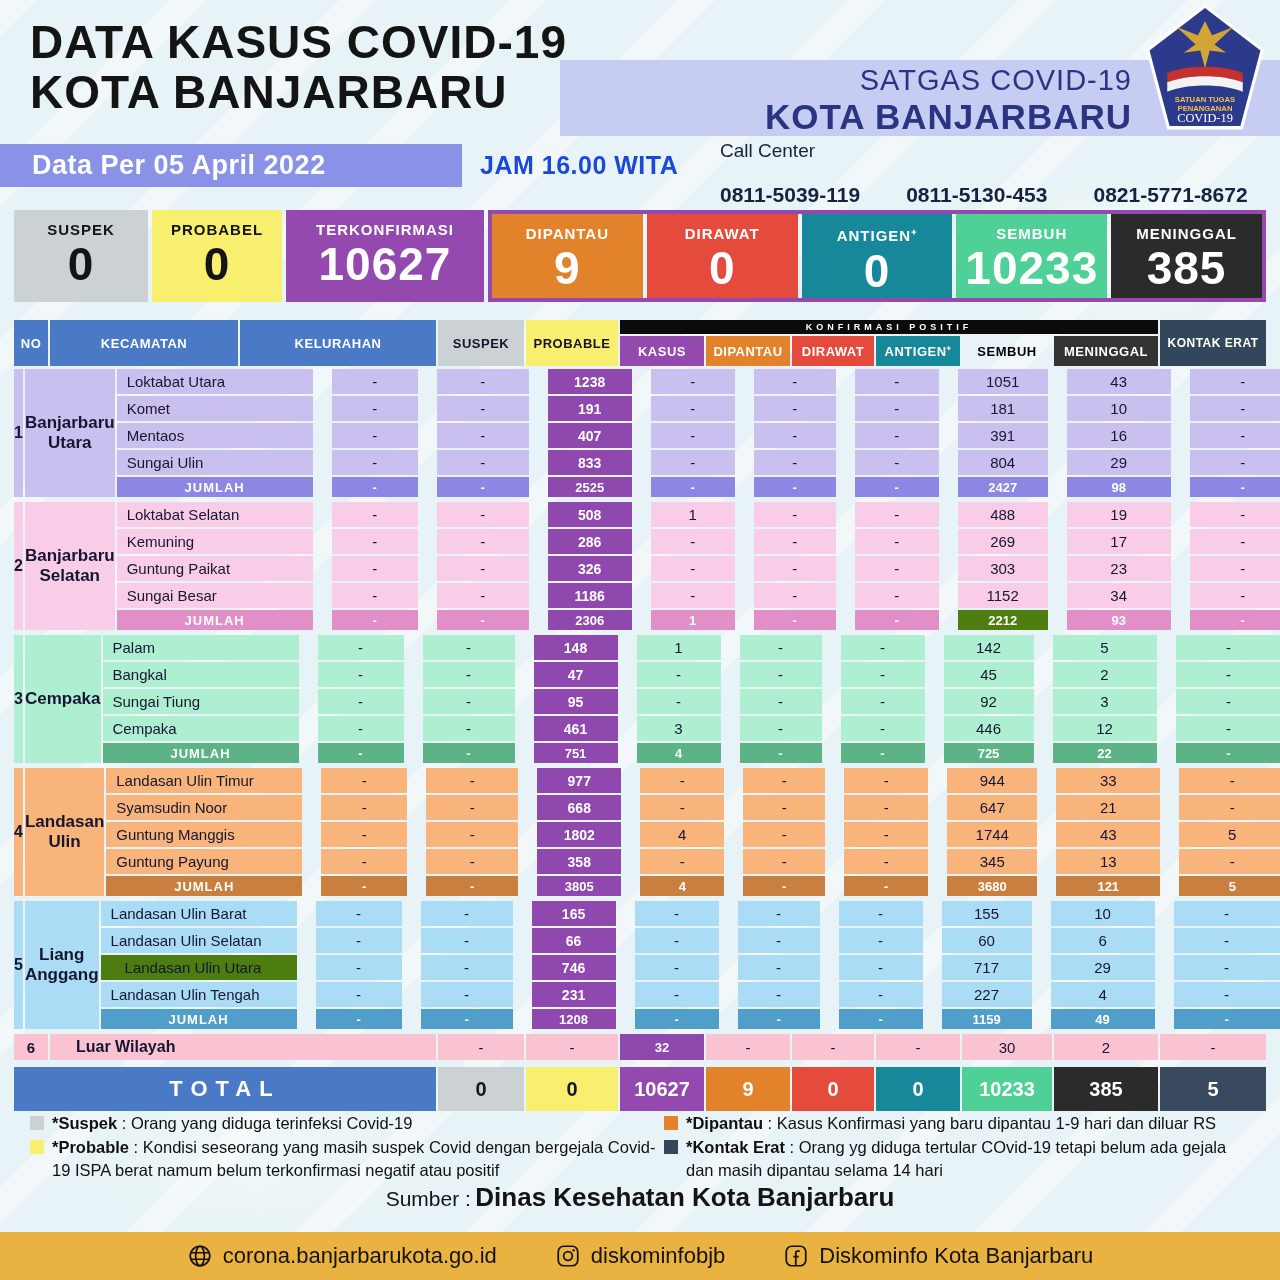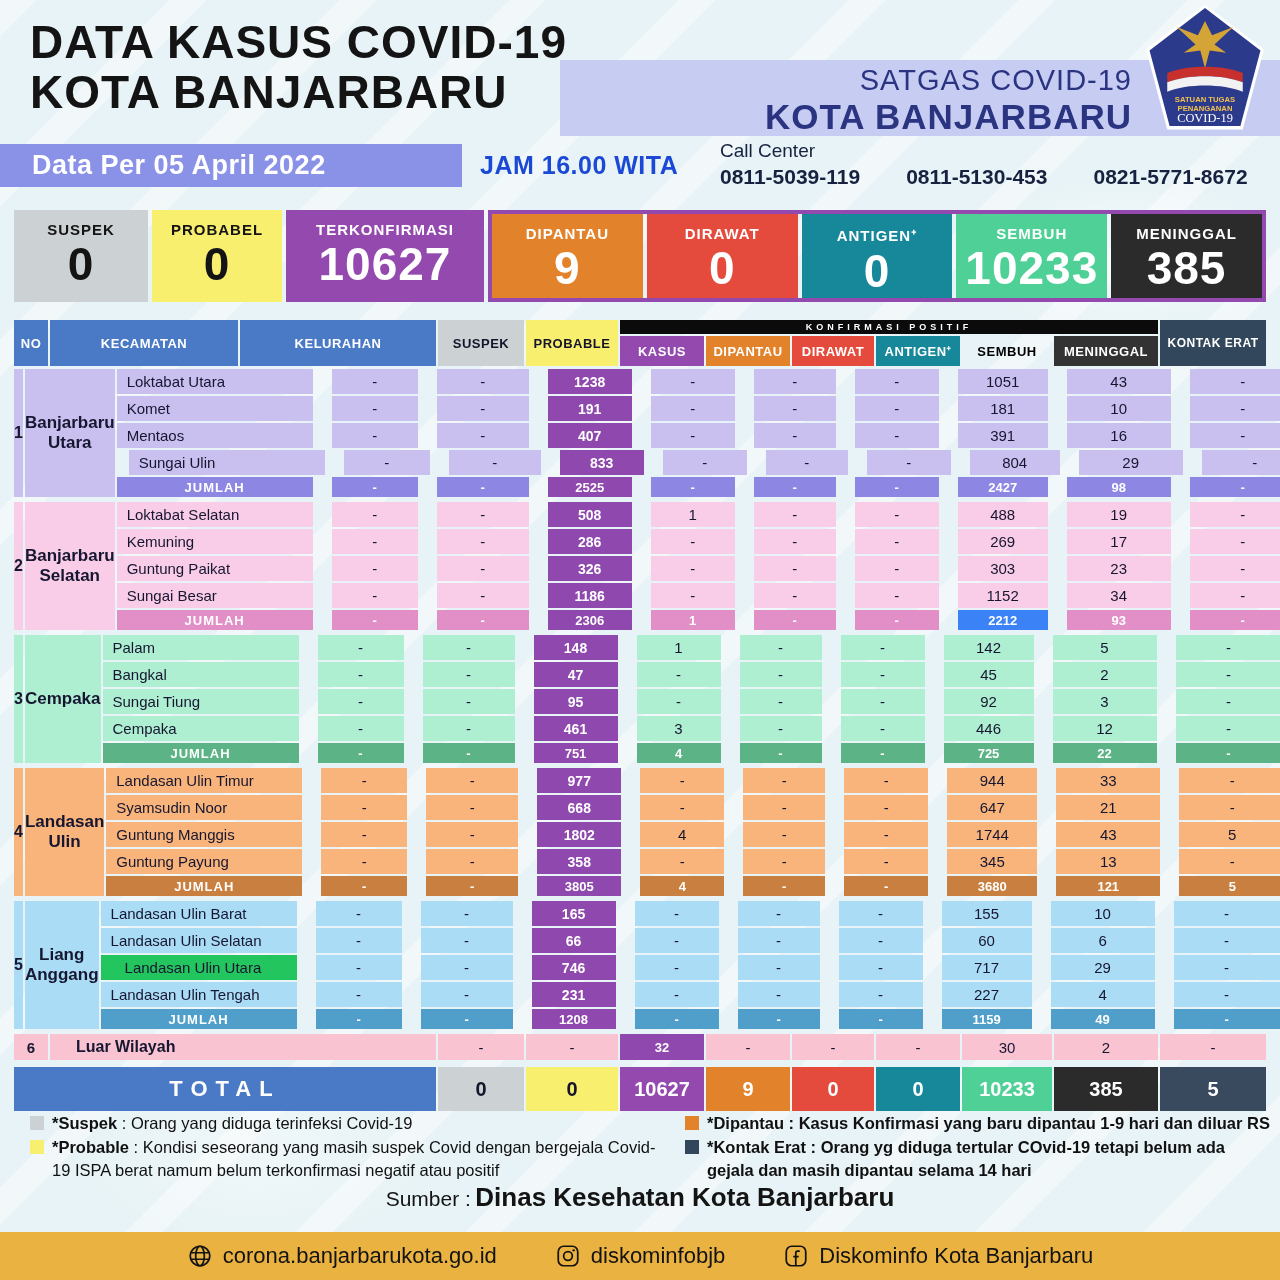--- a/index.html
+++ b/index.html
@@ -22,21 +22,21 @@
   .satgas-band{left:560px;top:60px;width:720px;height:76px;background:#c7ccf2;}
   .satgas-text{position:absolute;right:148px;top:4px;text-align:right;color:#2b3480;}
   .satgas-text .l1{font-size:29px;letter-spacing:1px;}
   .satgas-text .l2{font-size:35px;font-weight:bold;letter-spacing:1px;}
   .logo{left:1146px;top:4px;width:118px;height:126px;}
   .date-bar{left:0;top:144px;width:462px;height:43px;background:#8a92e8;display:flex;align-items:center;}
   .date-bar span{color:#fff;font-weight:bold;font-size:27px;padding-left:32px;letter-spacing:.5px;}
   .jam{left:480px;top:151px;color:#1b49d6;font-weight:bold;font-size:25px;letter-spacing:.5px;}
   .callcenter{left:720px;top:140px;color:#16223f;}
   .cc-label{font-size:19px;}
-  .cc-numbers{font-size:21px;font-weight:bold;margin-top:3px;display:flex;gap:46px;}
+  .cc-numbers{font-size:21px;font-weight:bold;margin-top:21px;display:flex;gap:46px;}
 
   
   .cards{left:14px;top:210px;width:1252px;height:92px;display:flex;gap:4px;}
   .cards-left{display:flex;gap:4px;}
   .cards-left .card:nth-child(1){width:134px;}
   .cards-left .card:nth-child(2){width:130px;}
   .cards-left .card:nth-child(3){width:198px;}
   .cards-boxed{flex:1;display:flex;gap:4px;border:4px solid #9449ae;}
   .cards-boxed .card{flex:1;}
   .card{display:flex;flex-direction:column;align-items:center;}
@@ -80,21 +80,21 @@
   .luar-row .tcell{height:26px;}
   .luar-label{width:386px;justify-content:flex-start !important;padding-left:26px;box-sizing:border-box;font-weight:bold;font-size:16px;}
   .luar-row .kasus{font-size:13px;}
 
   .total-row{display:flex;gap:2px;}
   .total-label{width:422px;height:44px;background:#4a7ac6;color:#fff;display:flex;align-items:center;justify-content:center;font-weight:bold;font-size:22px;letter-spacing:8px;}
   .total-row .tcell{height:44px;font-weight:bold;font-size:20px;}
 
   
   .legend-left{left:30px;top:1112px;width:630px;}
-  .legend-right{left:685px;top:1112px;width:585px;font-weight:bold;}
+  .legend-right{left:664px;top:1112px;width:585px;}
   .lg-item{display:flex;gap:8px;margin-bottom:2px;font-size:16.5px;color:#111;line-height:1.35;}
   .lg-swatch{width:14px;height:14px;flex:0 0 14px;margin-top:4px;}
   .source{left:0;top:1182px;width:1280px;text-align:center;color:#141414;}
   .source .pfx{font-size:21px;}
   .source .name{font-size:26px;font-weight:bold;text-align:center;}
   .footer{left:0;top:1232px;width:1280px;height:48px;background:#eab240;display:flex;align-items:center;justify-content:center;gap:58px;color:#131313;}
   .f-item{display:flex;align-items:center;gap:10px;font-size:22px;}
 </style>
 </head>
 <body>
@@ -231,21 +231,21 @@
             <div class="tcell col-probable" style="background: rgb(201, 192, 240);">-</div>
             <div class="tcell col-kasus kasus">407</div>
             <div class="tcell col-dipantau" style="background: rgb(201, 192, 240);">-</div>
             <div class="tcell col-dirawat" style="background: rgb(201, 192, 240);">-</div>
             <div class="tcell col-antigen" style="background: rgb(201, 192, 240);">-</div>
             <div class="tcell col-sembuh" style="background: rgb(201, 192, 240);">391</div>
             <div class="tcell col-meninggal" style="background: rgb(201, 192, 240);">16</div>
             <div class="tcell col-kontak" style="background: rgb(201, 192, 240);">-</div>
           </div>
           <div class="trow data">
-            <div class="tcell col-kelurahan" style="background: rgb(201, 192, 240); margin-left: 12px;">Sungai Ulin</div>
+            <div class="tcell col-kelurahan" style="background: rgb(201, 192, 240);">Sungai Ulin</div>
             <div class="tcell col-suspek" style="background: rgb(201, 192, 240);">-</div>
             <div class="tcell col-probable" style="background: rgb(201, 192, 240);">-</div>
             <div class="tcell col-kasus kasus">833</div>
             <div class="tcell col-dipantau" style="background: rgb(201, 192, 240);">-</div>
             <div class="tcell col-dirawat" style="background: rgb(201, 192, 240);">-</div>
             <div class="tcell col-antigen" style="background: rgb(201, 192, 240);">-</div>
             <div class="tcell col-sembuh" style="background: rgb(201, 192, 240);">804</div>
             <div class="tcell col-meninggal" style="background: rgb(201, 192, 240);">29</div>
             <div class="tcell col-kontak" style="background: rgb(201, 192, 240);">-</div>
           </div>
@@ -316,21 +316,21 @@
             <div class="tcell col-kontak" style="background: rgb(249, 205, 232);">-</div>
           </div>
           <div class="trow jumlah">
             <div class="tcell col-kelurahan" style="background: rgb(226, 143, 199);">JUMLAH</div>
             <div class="tcell col-suspek" style="background: rgb(226, 143, 199);">-</div>
             <div class="tcell col-probable" style="background: rgb(226, 143, 199);">-</div>
             <div class="tcell col-kasus kasus">2306</div>
             <div class="tcell col-dipantau" style="background: rgb(226, 143, 199);">1</div>
             <div class="tcell col-dirawat" style="background: rgb(226, 143, 199);">-</div>
             <div class="tcell col-antigen" style="background: rgb(226, 143, 199);">-</div>
-            <div class="tcell col-sembuh" style="background: #3b82f6;">2212</div>
+            <div class="tcell col-sembuh" style="background: #4d7c0f;">2212</div>
             <div class="tcell col-meninggal" style="background: rgb(226, 143, 199);">93</div>
             <div class="tcell col-kontak" style="background: rgb(226, 143, 199);">-</div>
           </div>
         </div>
       </div>
       <div class="grp">
         <div class="no-cell" style="background: rgb(174, 239, 210);">3</div>
         <div class="kec-cell" style="background: rgb(174, 239, 210);">Cempaka</div>
         <div class="rows">
           <div class="trow data">
@@ -483,21 +483,21 @@
             <div class="tcell col-probable" style="background: rgb(170, 220, 246);">-</div>
             <div class="tcell col-kasus kasus">66</div>
             <div class="tcell col-dipantau" style="background: rgb(170, 220, 246);">-</div>
             <div class="tcell col-dirawat" style="background: rgb(170, 220, 246);">-</div>
             <div class="tcell col-antigen" style="background: rgb(170, 220, 246);">-</div>
             <div class="tcell col-sembuh" style="background: rgb(170, 220, 246);">60</div>
             <div class="tcell col-meninggal" style="background: rgb(170, 220, 246);">6</div>
             <div class="tcell col-kontak" style="background: rgb(170, 220, 246);">-</div>
           </div>
           <div class="trow data">
-            <div class="tcell col-kelurahan" style="background: #22c55e; padding-left: 24px;">Landasan Ulin Utara</div>
+            <div class="tcell col-kelurahan" style="background: #4d7c0f; padding-left: 24px;">Landasan Ulin Utara</div>
             <div class="tcell col-suspek" style="background: rgb(170, 220, 246);">-</div>
             <div class="tcell col-probable" style="background: rgb(170, 220, 246);">-</div>
             <div class="tcell col-kasus kasus">746</div>
             <div class="tcell col-dipantau" style="background: rgb(170, 220, 246);">-</div>
             <div class="tcell col-dirawat" style="background: rgb(170, 220, 246);">-</div>
             <div class="tcell col-antigen" style="background: rgb(170, 220, 246);">-</div>
             <div class="tcell col-sembuh" style="background: rgb(170, 220, 246);">717</div>
             <div class="tcell col-meninggal" style="background: rgb(170, 220, 246);">29</div>
             <div class="tcell col-kontak" style="background: rgb(170, 220, 246);">-</div>
           </div>

